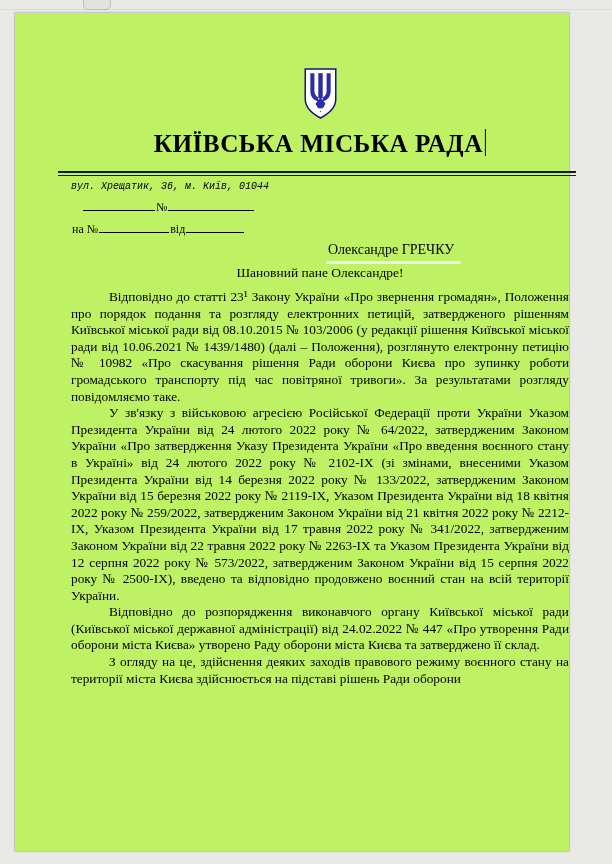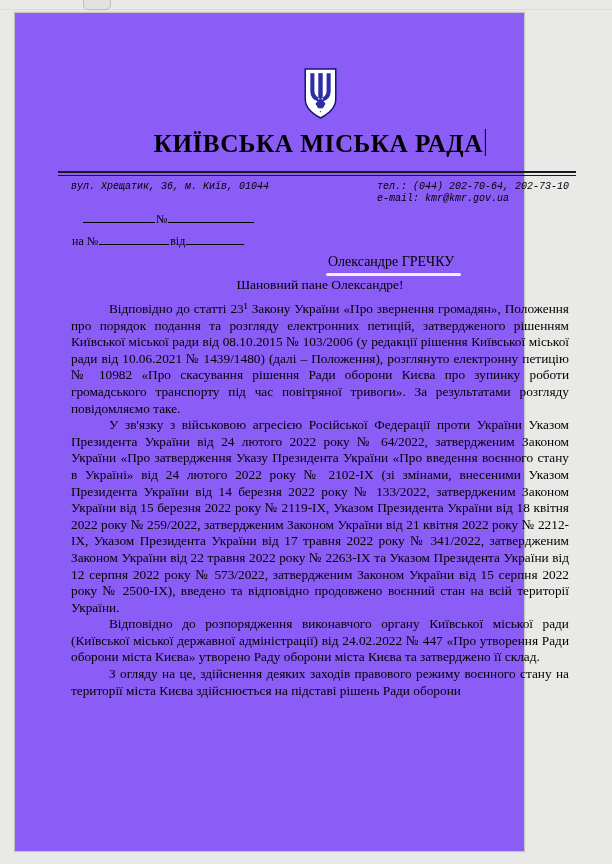--- a/index.html
+++ b/index.html
@@ -12,22 +12,22 @@
     color:#000;
   }
   .viewer-top-artifact{
     position:absolute;left:83px;top:-9px;width:26px;height:17px;
     background:#e2e2e0;border:1px solid #bdbdbb;border-radius:5px;
   }
   .viewer-top-line{
     position:absolute;left:0;top:9px;width:612px;height:1px;background:#dcdcda;
   }
   .page{
-    position:absolute;left:14px;top:12px;width:511px;height:840px;
-    background:#8b5cf6;border:1px solid #c6c6c4;box-sizing:border-box;
+    position:absolute;left:14px;top:12px;width:556px;height:840px;
+    background:#bef264;border:1px solid #c6c6c4;box-sizing:border-box;
     box-shadow:0 0 2px rgba(0,0,0,0.08);
   }
   .content{
     position:absolute;left:56px;top:0;width:498px;
   }
   .emblem{display:block;margin:53px auto 0;width:37px;height:55px;}
   .org-title{
     margin:8px 0 0 0;text-align:center;
     font-size:26px;font-weight:bold;letter-spacing:0.5px;
     white-space:nowrap;line-height:30px;
@@ -79,24 +79,20 @@
         <path d="M15,44 h10 v3 h-10 z" fill="#ffffff"></path>
       </g>
     </svg>
 
     <h1 class="org-title"><span>КИЇВСЬКА МІСЬКА РАДА</span><span class="text-cursor"></span></h1>
 
     <div class="letterhead-rule"></div>
 
     <div class="contact-row">
       <div>вул. Хрещатик, 36, м. Київ, 01044</div>
-      <div class="contacts">
-        <div>тел.: (044) 202-70-64,  202-73-10</div>
-        <div>e-mail: kmr@kmr.gov.ua</div>
-      </div>
     </div>
 
     <div class="ref-block">
       <div class="ref-line-1"><span class="blank b1"></span><span class="ref-label">№</span><span class="blank b2"></span></div>
       <div class="ref-line-2"><span class="ref-label">на №</span><span class="blank b3"></span><span class="ref-label">від</span><span class="blank b4"></span></div>
     </div>
 
     <div class="recipient">Олександре ГРЕЧКУ</div>
     <div class="ghost-line"></div>
 

